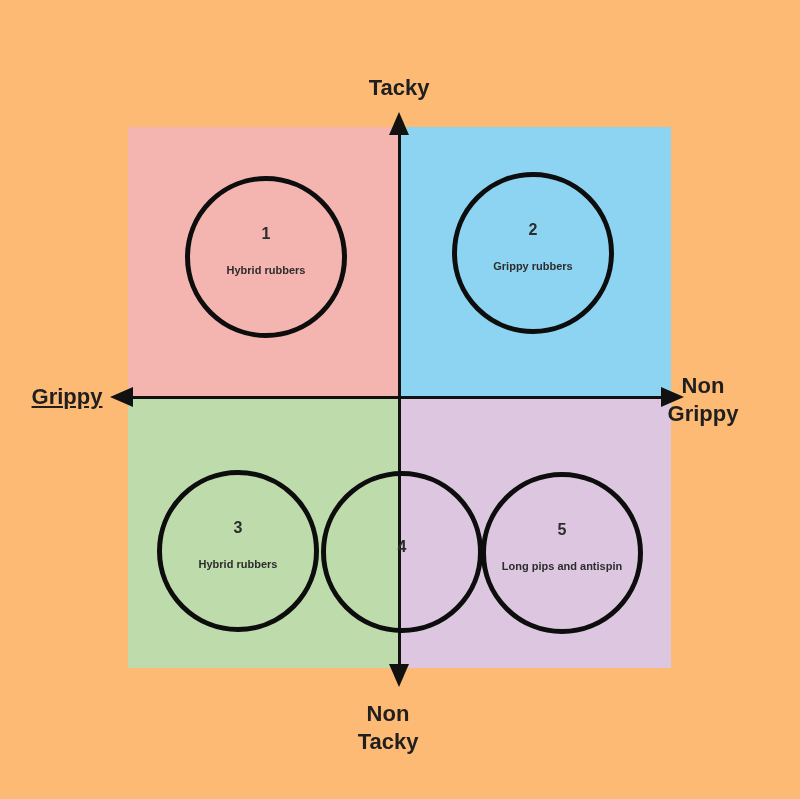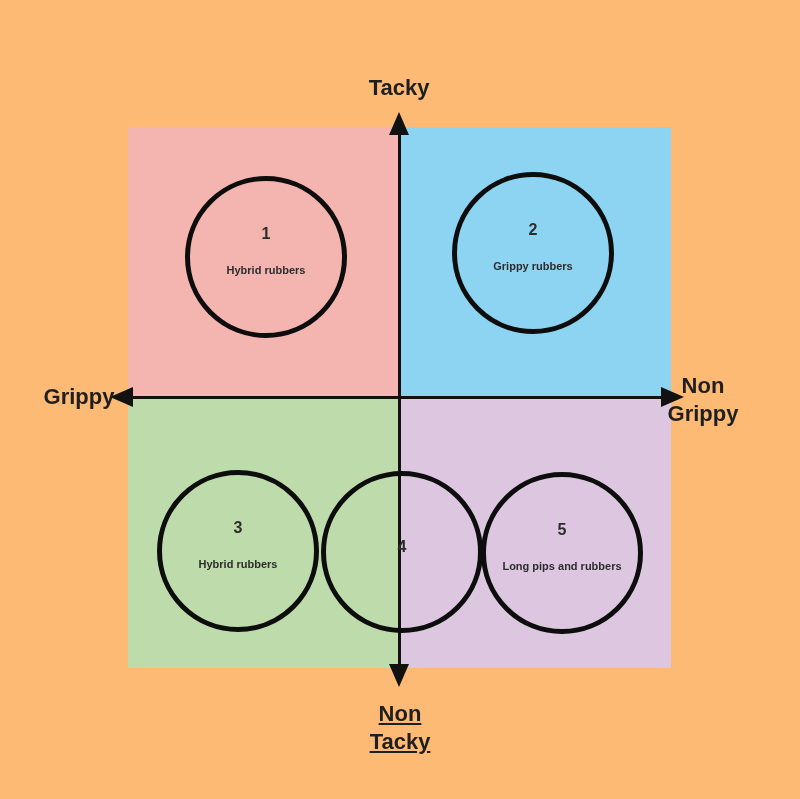--- a/index.html
+++ b/index.html
@@ -63,22 +63,22 @@
   
   .axis-label {
     position: absolute;
     color: #1f1f1f;
     font-weight: bold;
     font-size: 22px;
     line-height: 1.25;
     text-align: center;
   }
   .axis-label-top    { left: 349px; top: 74px;  width: 100px; }
-  .axis-label-bottom { left: 360px; top: 700px; width: 80px; text-decoration: underline;  }
-  .axis-label-left   { left: 36px;  top: 383px; width: 86px;  }
+  .axis-label-bottom { left: 348px; top: 700px; width: 80px;  }
+  .axis-label-left   { left: 24px;  top: 383px; width: 86px; text-decoration: underline;  }
   .axis-label-right  { left: 657px; top: 372px; width: 92px;  }
   
   .circle {
     position: absolute;
     box-sizing: border-box;
     width: 162px;
     height: 162px;
     border: 5px solid #0d0d0d;
     border-radius: 50%;
     background: transparent;
@@ -143,16 +143,16 @@
   </div>
   <div class="circle circle-3">
     <div class="num">3</div>
     <div class="label">Hybrid rubbers</div>
   </div>
   <div class="circle circle-4">
     <div class="num">4</div>
   </div>
   <div class="circle circle-5">
     <div class="num">5</div>
-    <div class="label">Long pips and rubbers</div>
+    <div class="label">Long pips and antispin</div>
   </div>
 
 </div>
 
 </body></html>

